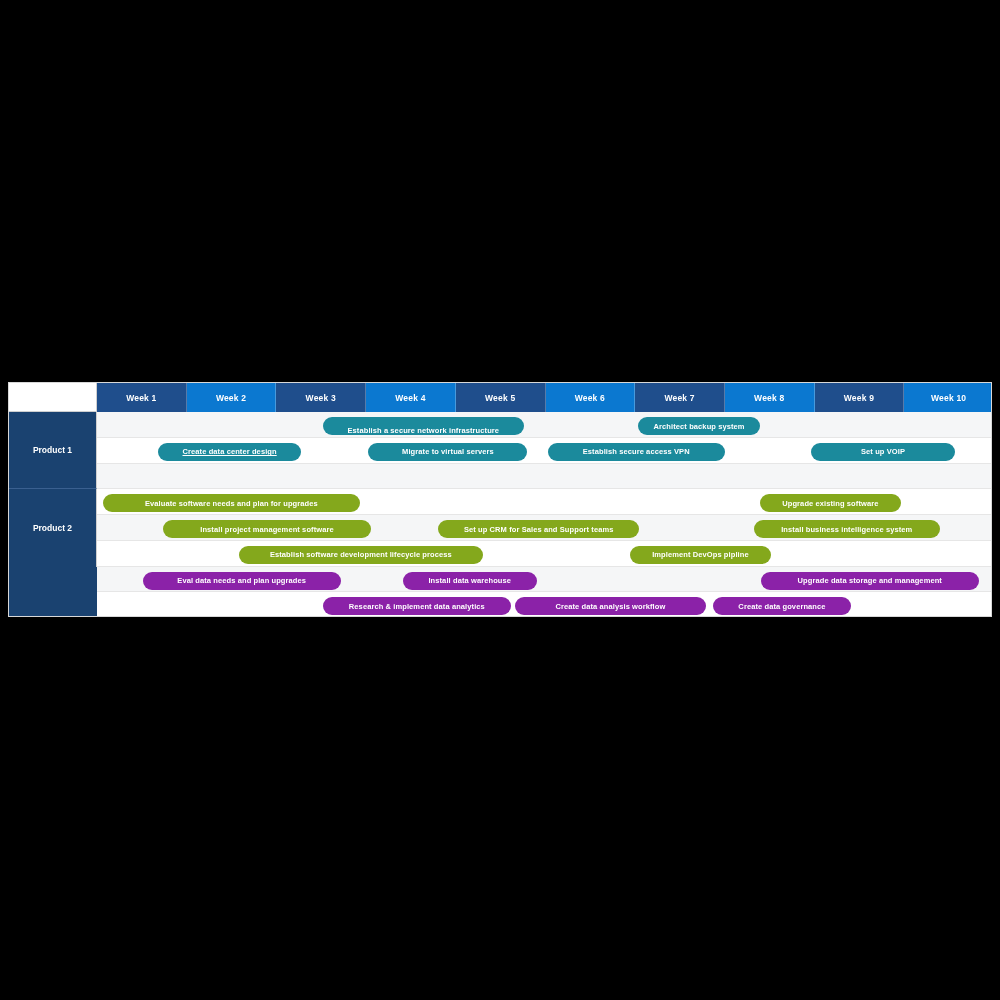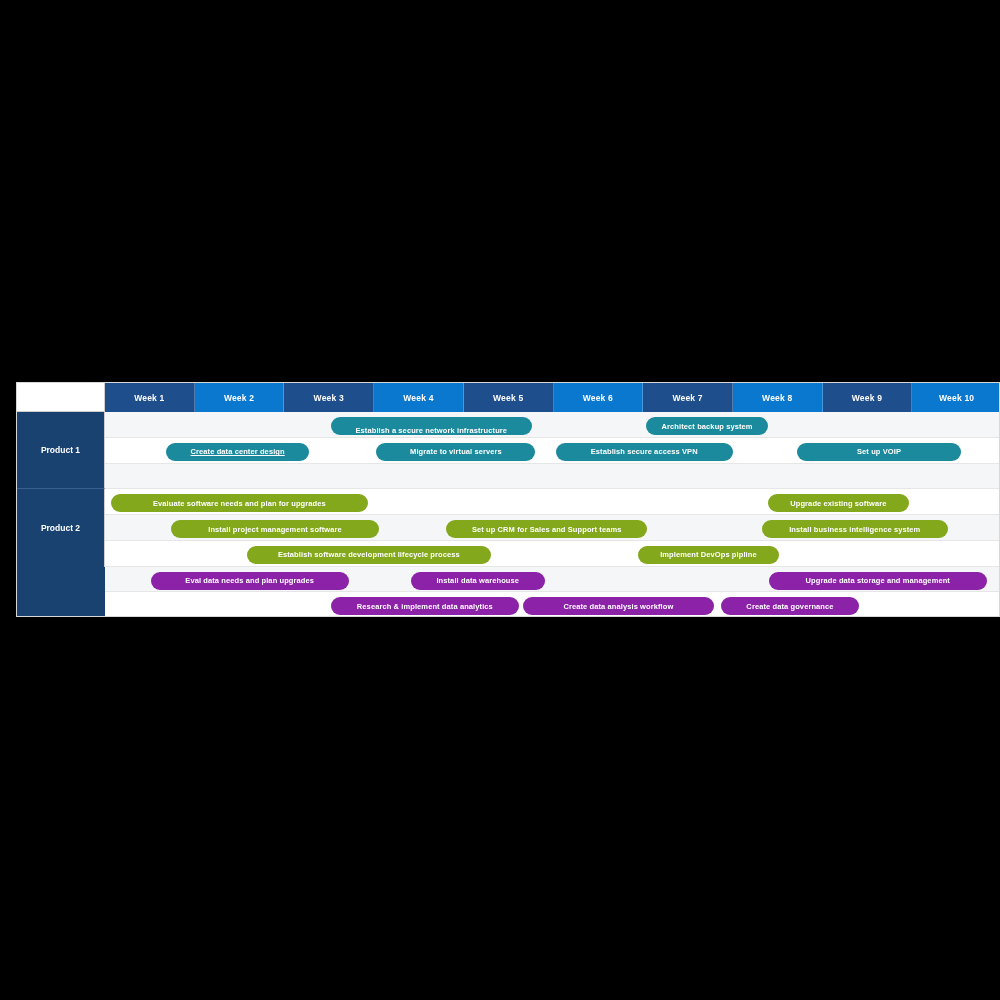--- a/index.html
+++ b/index.html
@@ -26,21 +26,20 @@
     position: absolute;
     left: 8px;
     top: 382px;
     width: 984px;
     height: 235px;
     background: #ffffff;
     box-sizing: border-box;
     border: 1px solid #d8d8d8;
     box-shadow: 0 1px 3px rgba(0,0,0,0.25);
     overflow: hidden;
-    margin-left: 8px;
   }
 
   
   #header-row {
     position: absolute;
     left: 0;
     top: 0;
     width: 984px;
     height: 29px;
     display: flex;
@@ -199,21 +198,21 @@
         <div class="track-row plain" style="height: 25.75px;">
           <div class="bar teal" style="left: 60.928px; width: 143.36px; text-decoration: underline;">
             <span>Create data center design</span>
           </div>
           <div class="bar teal" style="left: 271.488px; width: 159px;">
             <span>Migrate to virtual servers</span>
           </div>
           <div class="bar teal" style="left: 450.688px; width: 177px;">
             <span>Establish secure access VPN</span>
           </div>
-          <div class="bar teal" style="left: 692px; width: 164px;">
+          <div class="bar teal" style="left: 714px; width: 144px;">
             <span>Set up VOIP</span>
           </div>
         </div>
         <div class="track-row shade" style="height: 25.75px;"></div>
         <div class="track-row plain" style="height: 25.75px;">
           <div class="bar green" style="left: 6.272px; width: 256.256px;">
             <span>Evaluate software needs and plan for upgrades</span>
           </div>
           <div class="bar green" style="left: 663.04px; width: 140.672px;">
             <span>Upgrade existing software</span>

